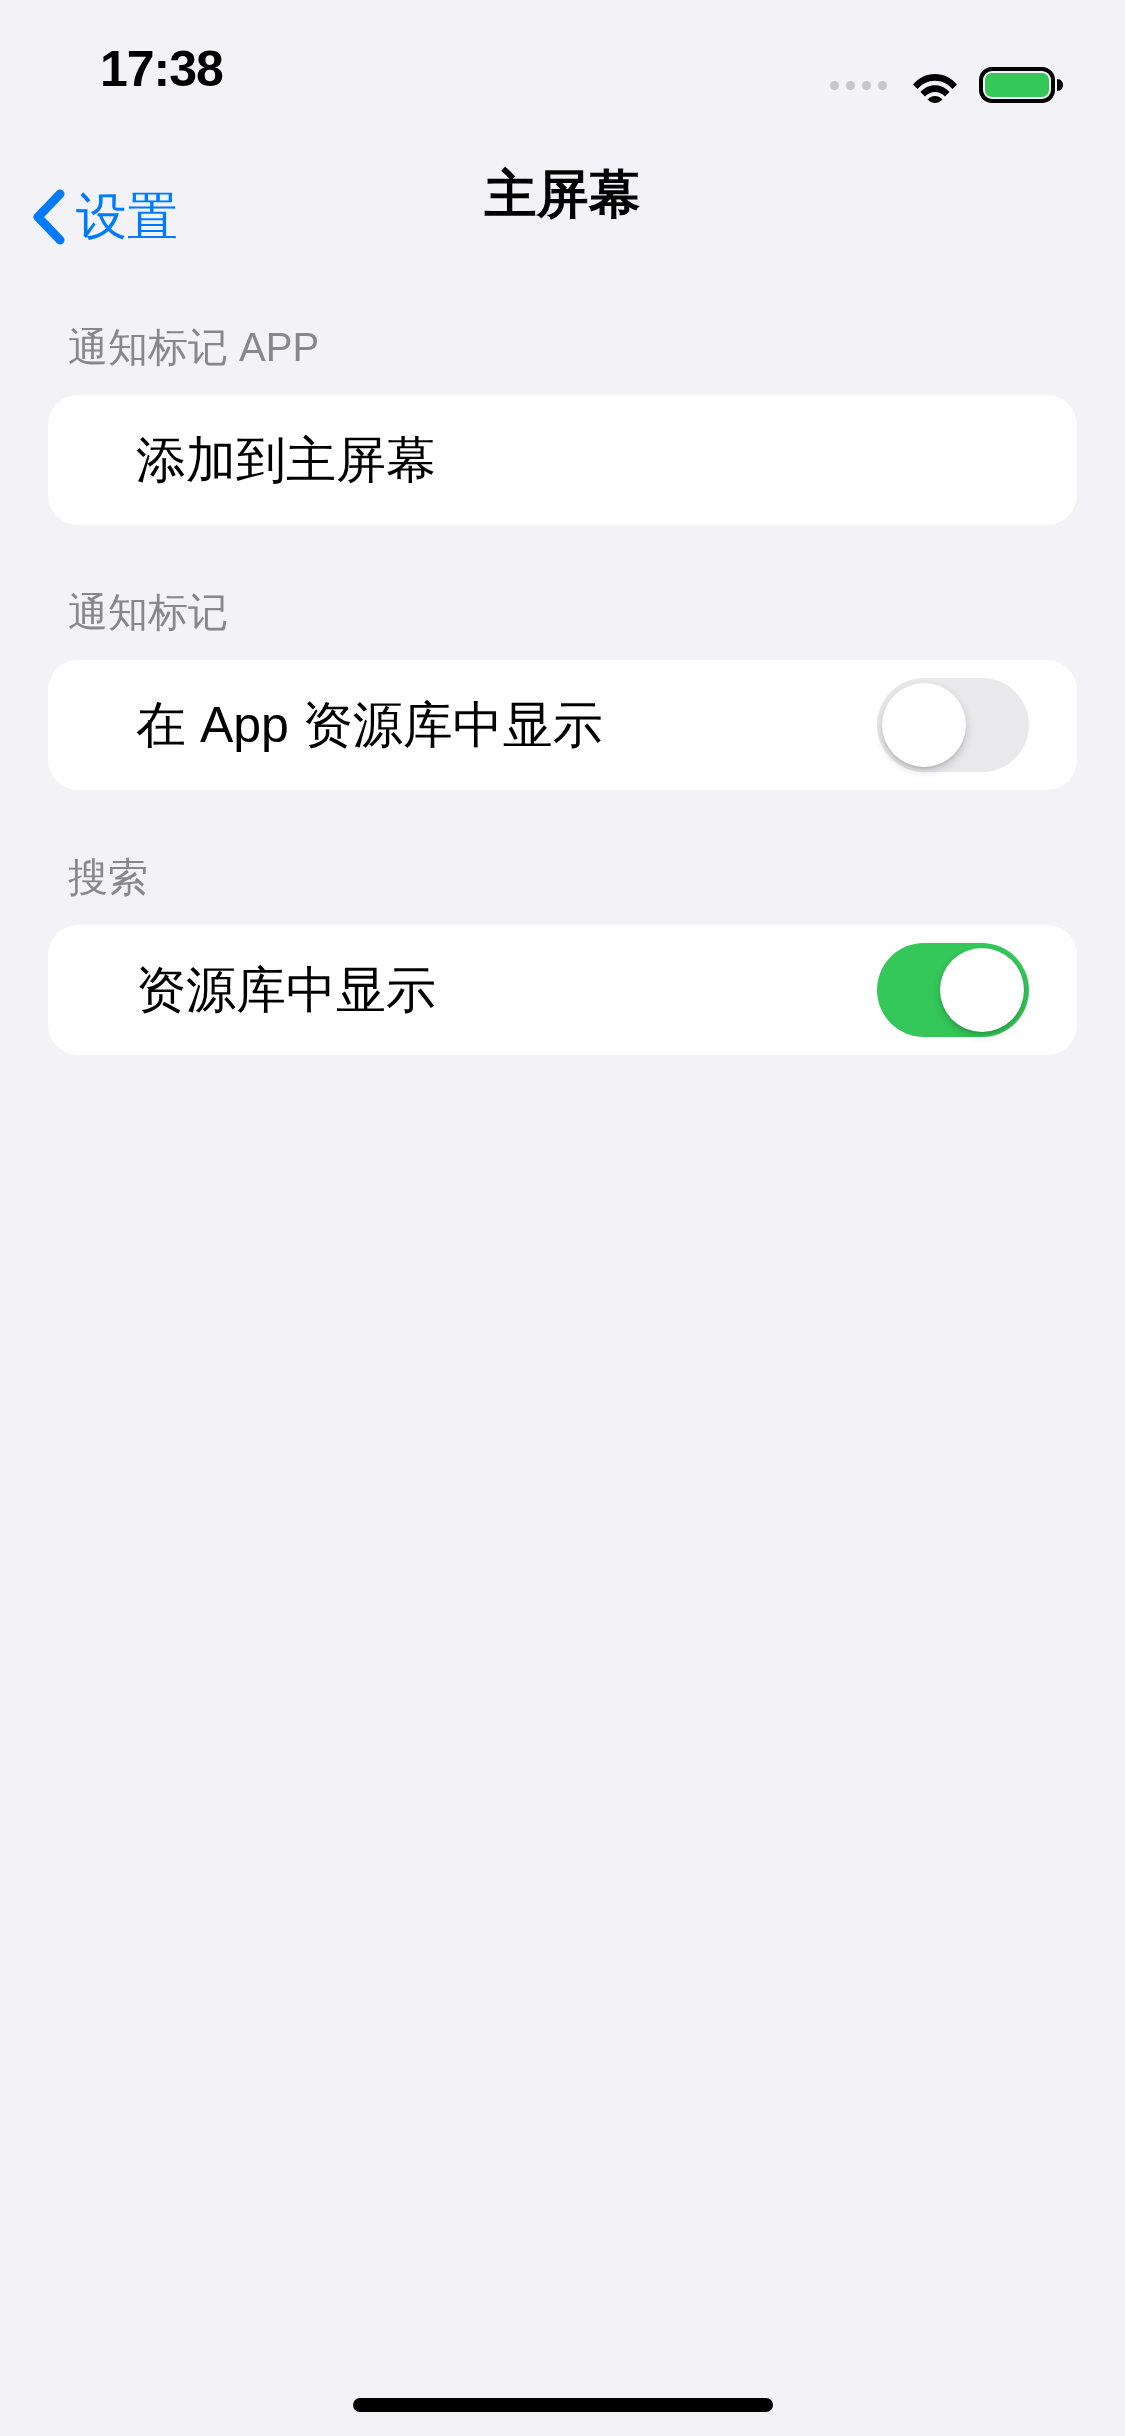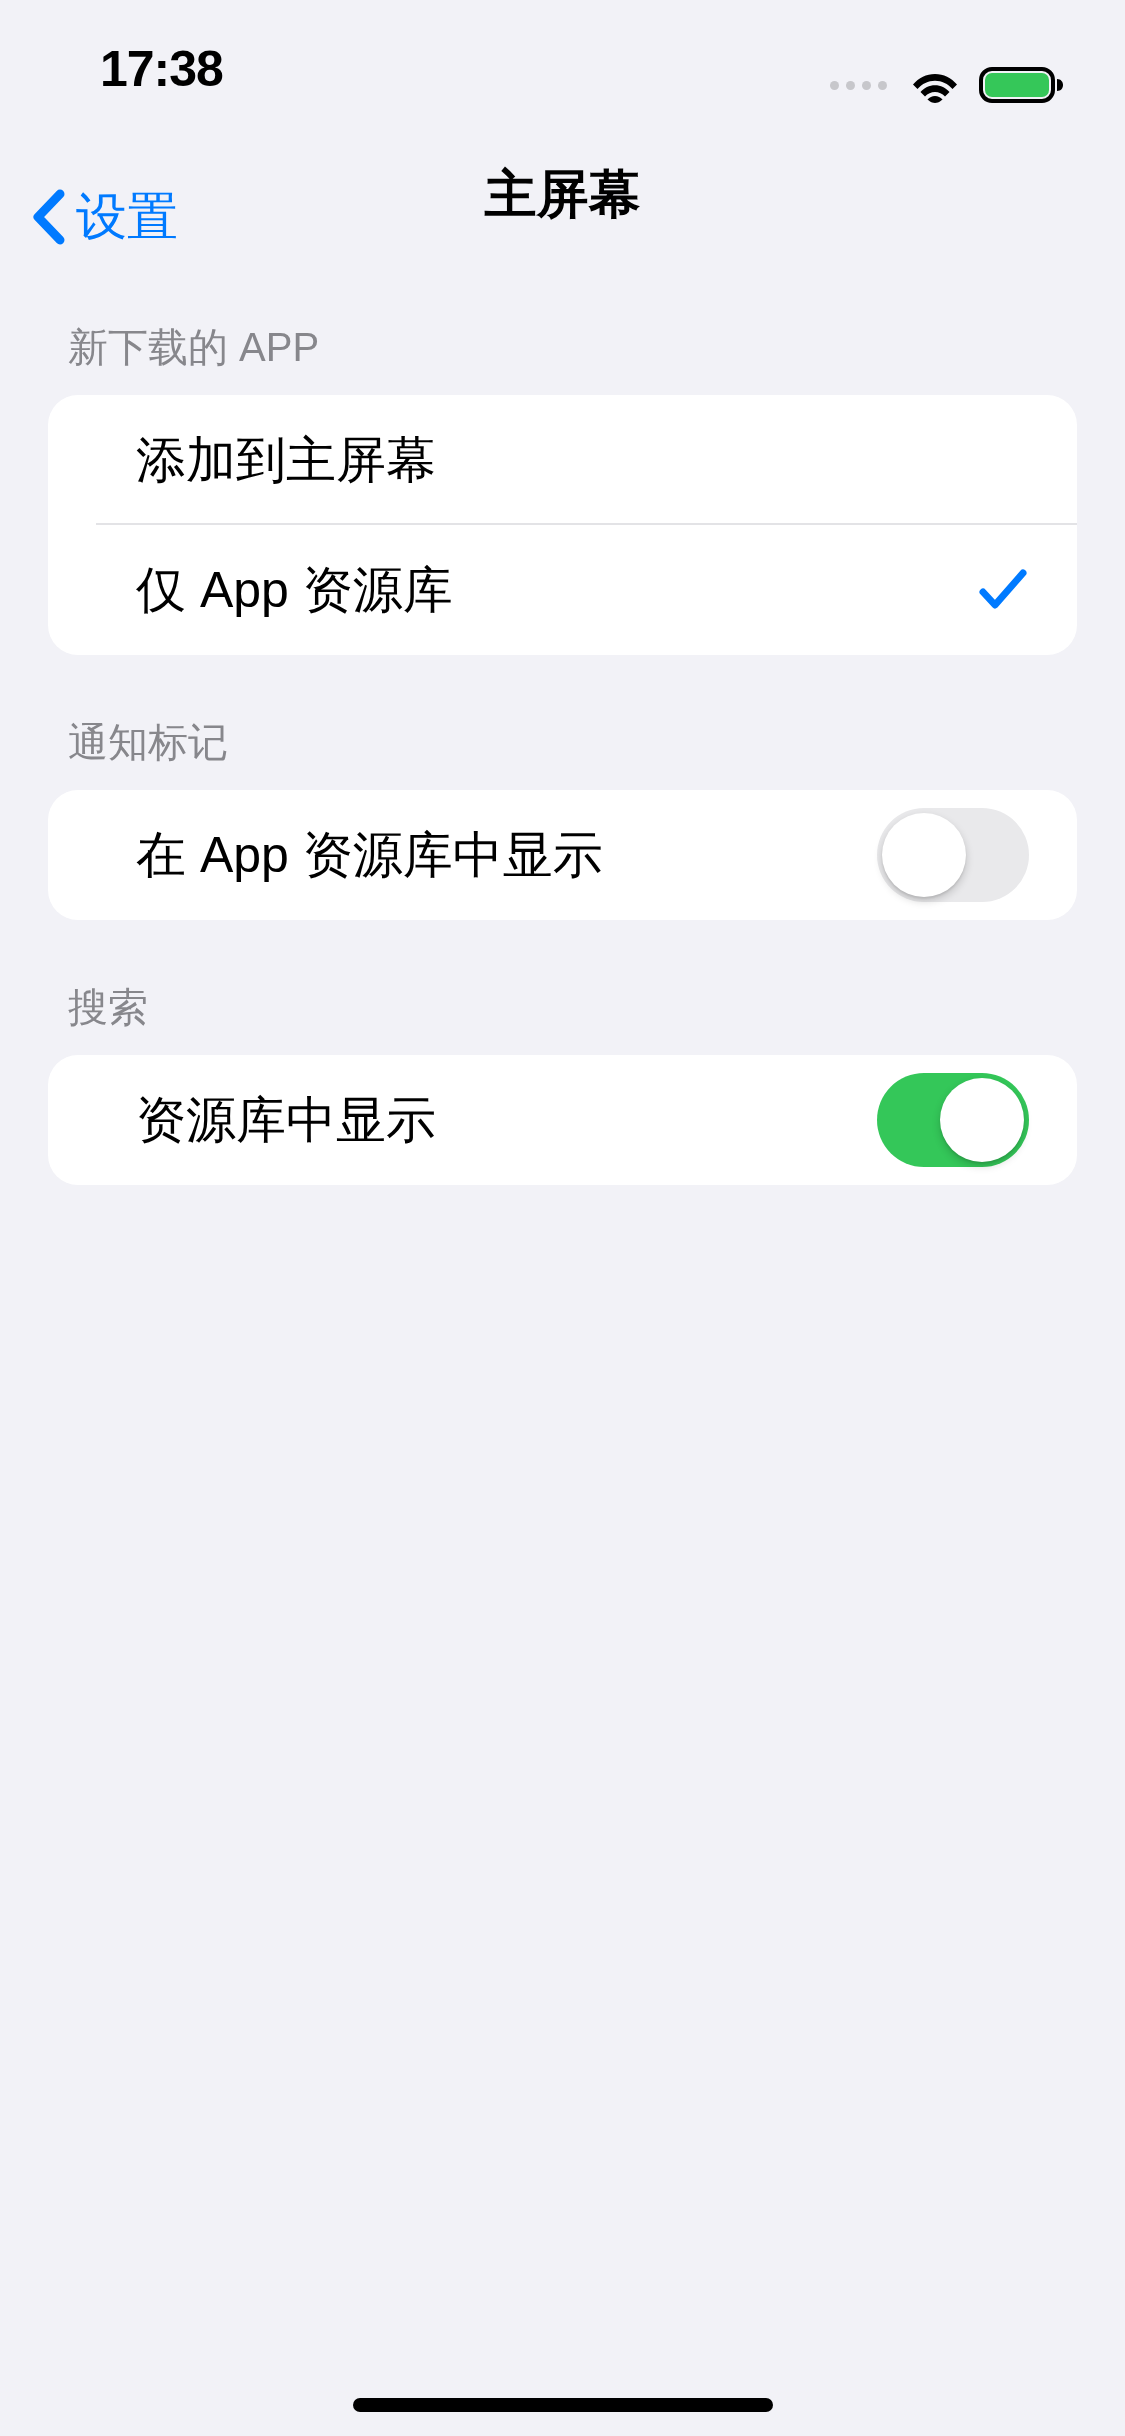--- a/index.html
+++ b/index.html
@@ -179,32 +179,24 @@
         <polyline points="30,6 8,29 30,52" fill="none" stroke="#007aff" stroke-width="9" stroke-linecap="round" stroke-linejoin="round"></polyline>
       </svg>
     </span>
     <span>设置</span>
   </div>
   <div class="nav-title">主屏幕</div>
 </div>
 
 <div class="content">
 
-  <div class="section-header">新下载的 APP</div>
+  <div class="section-header">通知标记 APP</div>
   <div class="cell-group">
     <div class="cell">
       <span class="cell-label">添加到主屏幕</span>
-    </div>
-    <div class="cell">
-      <span class="cell-label">仅 App 资源库</span>
-      <span class="checkmark">
-        <svg width="52" height="48" viewBox="0 0 52 48">
-          <polyline points="6,26 18,39 46,7" fill="none" stroke="#007aff" stroke-width="7" stroke-linecap="round" stroke-linejoin="round"></polyline>
-        </svg>
-      </span>
     </div>
   </div>
 
   <div class="section-header">通知标记</div>
   <div class="cell-group">
     <div class="cell">
       <span class="cell-label">在 App 资源库中显示</span>
       <div class="switch off">
         <div class="switch-knob"></div>
       </div>

